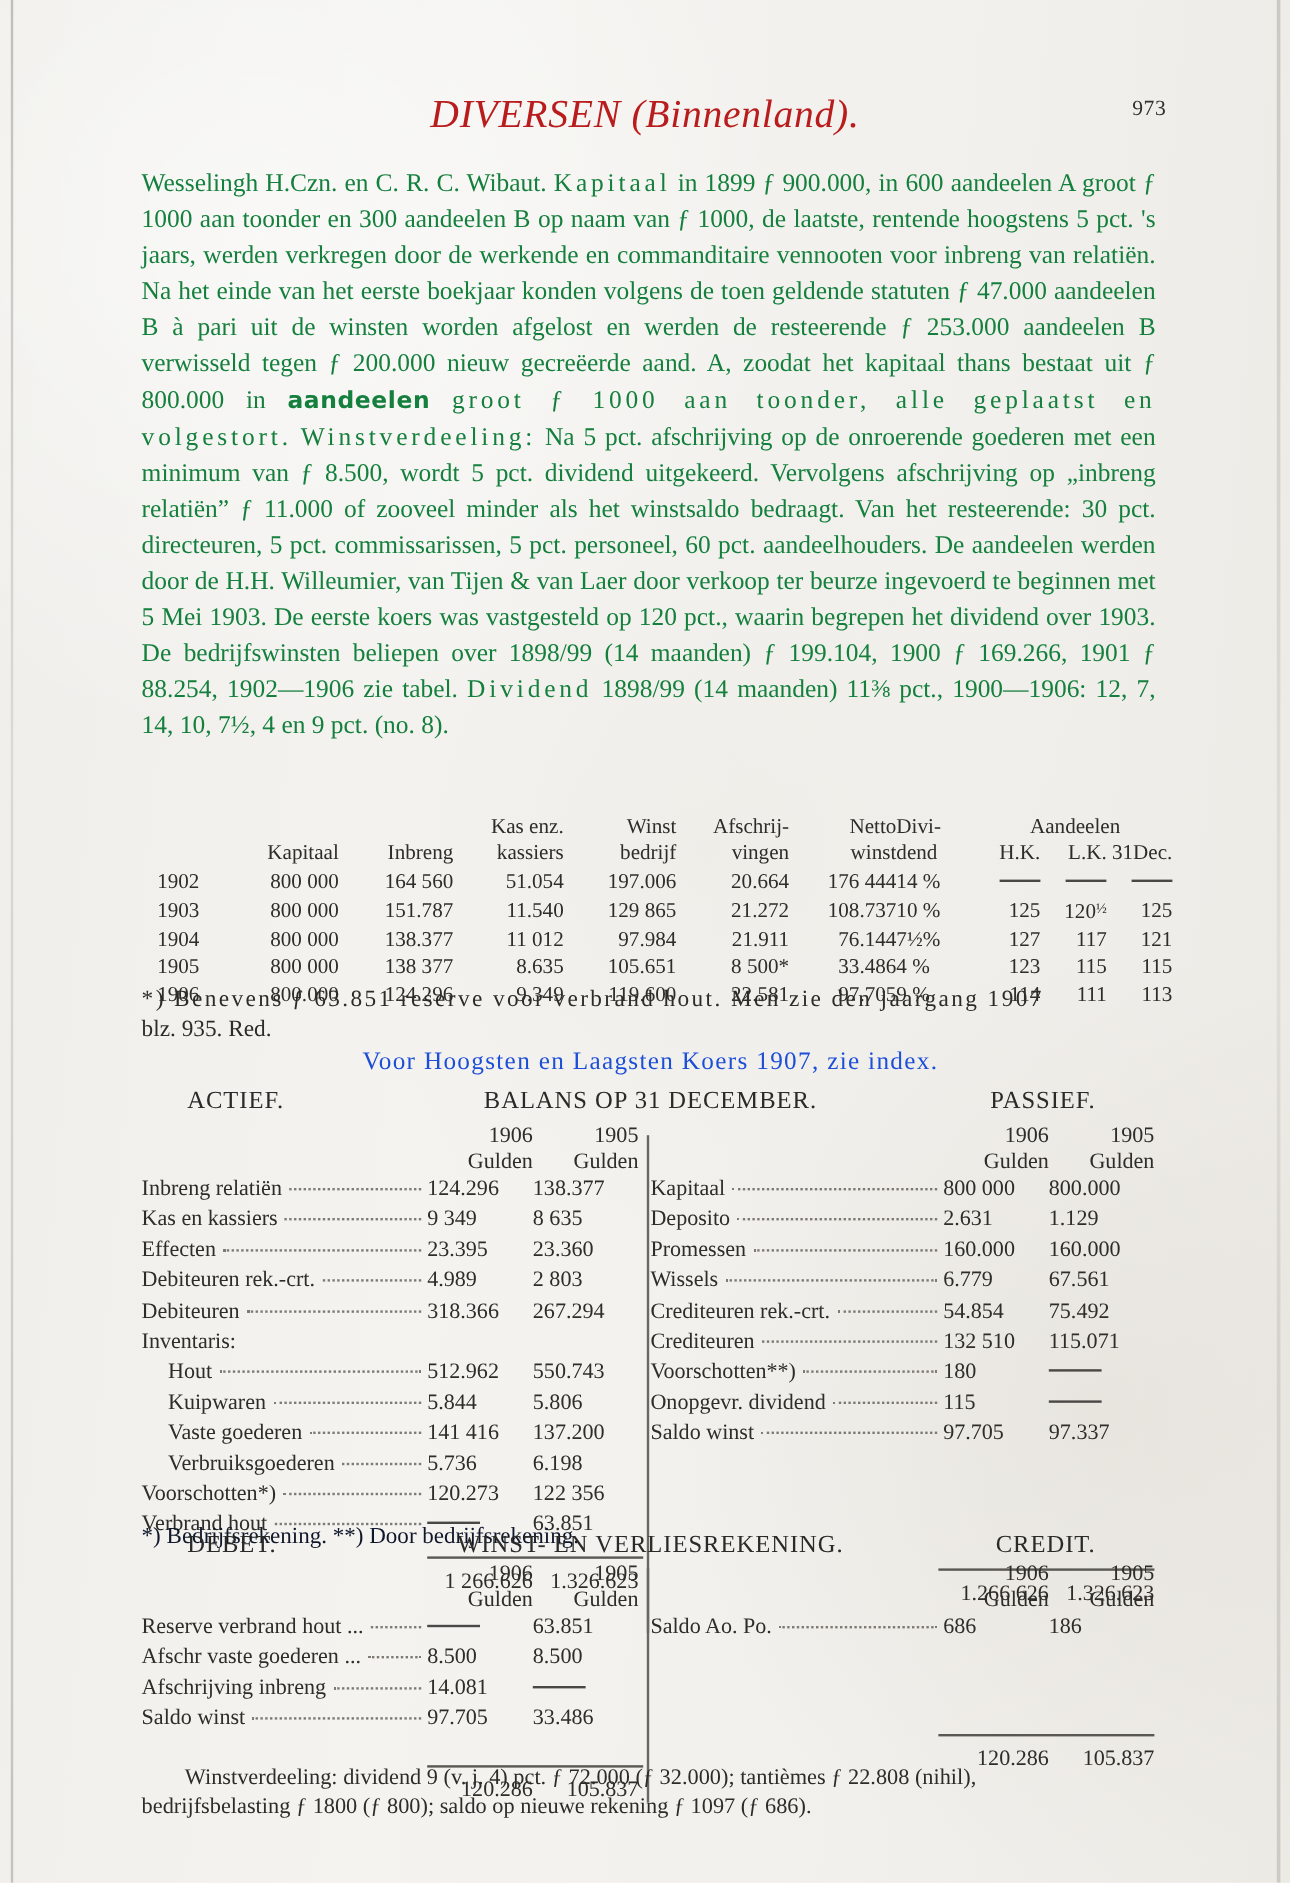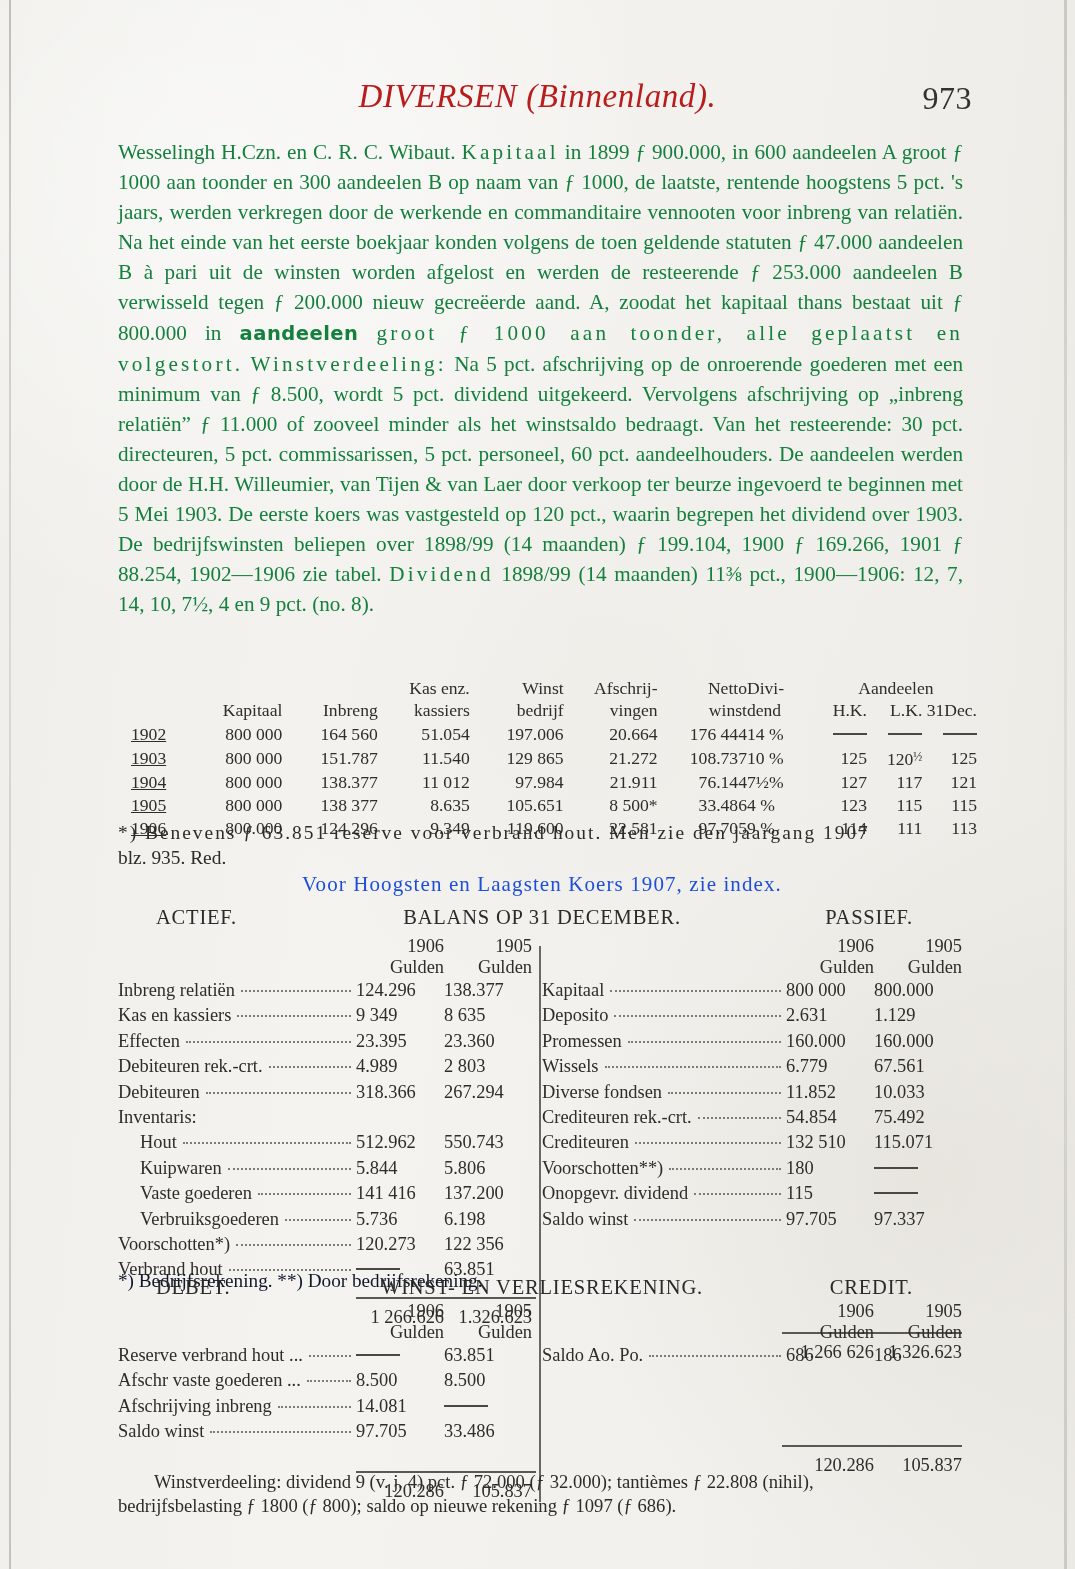--- a/index.html
+++ b/index.html
@@ -35,42 +35,42 @@
   .running-head{
     position:absolute;left:0;right:0;top:78px;
     text-align:center;
   }
   .rh-title{
     font-style:italic;font-size:33px;letter-spacing:.6px;
     color:#b91c1c;
   }
   .folio{
     position:absolute;right:103px;top:80px;
-    font-size:32px;color:#33322f;letter-spacing:.5px;
+    font-size:18px;color:#33322f;letter-spacing:.5px;
   }
 
   
   .article{
     position:absolute;left:118px;top:137px;width:845px;
     font-size:21.2px;line-height:30.1px;
     text-align:justify;text-justify:inter-word;
     color:#15803d;
   }
   .article .sp{letter-spacing:3.2px;}
   .article .bd{font-family:"DejaVu Sans",sans-serif;font-weight:bold;font-size:19.5px;letter-spacing:.5px;}
 
   
   .tbl1{
     position:absolute;left:131px;top:678px;width:846px;
     font-size:17.6px;color:#2e2d2a;
   }
   .tbl1 table{border-collapse:collapse;width:100%;}
   .tbl1 th{font-weight:normal;padding:0 0 1px 0;vertical-align:bottom;line-height:21px;}
   .tbl1 td{padding:1.5px 0;line-height:20px;}
-  .t1-year{width:60px;text-align:left;text-decoration:underline;}
+  .t1-year{width:60px;text-align:left;}
   .num{text-align:right;}
   .t1-kap{width:110px;}
   .t1-inb{width:108px;}
   .t1-kas{width:104px;}
   .t1-win{width:106px;}
   .t1-afs{width:104px;}
   .t1-net{width:100px;}
   .t1-div{width:78px;padding-left:16px;text-align:left;}
   .t1-hk{width:58px;}
   .t1-lk{width:62px;}
@@ -404,26 +404,20 @@
               <span class="c1">160.000</span>
               <span class="c2">160.000</span>
             </div>
             <div class="row">
               <span class="lbl">Wissels</span>
               <span class="leader"></span>
               <span class="c1">6.779</span>
               <span class="c2">67.561</span>
             </div>
             <div class="row">
-              <span class="lbl">Diverse  fondsen</span>
-              <span class="leader"></span>
-              <span class="c1">11.852</span>
-              <span class="c2">10.033</span>
-            </div>
-            <div class="row">
               <span class="lbl">Crediteuren  rek.-crt.</span>
               <span class="leader"></span>
               <span class="c1">54.854</span>
               <span class="c2">75.492</span>
             </div>
             <div class="row">
               <span class="lbl">Crediteuren</span>
               <span class="leader"></span>
               <span class="c1">132 510</span>
               <span class="c2">115.071</span>

